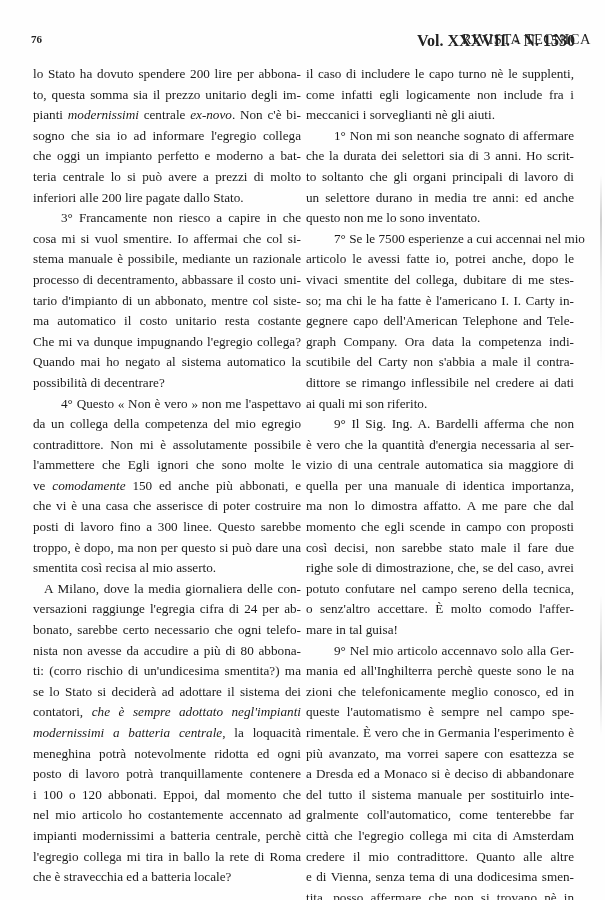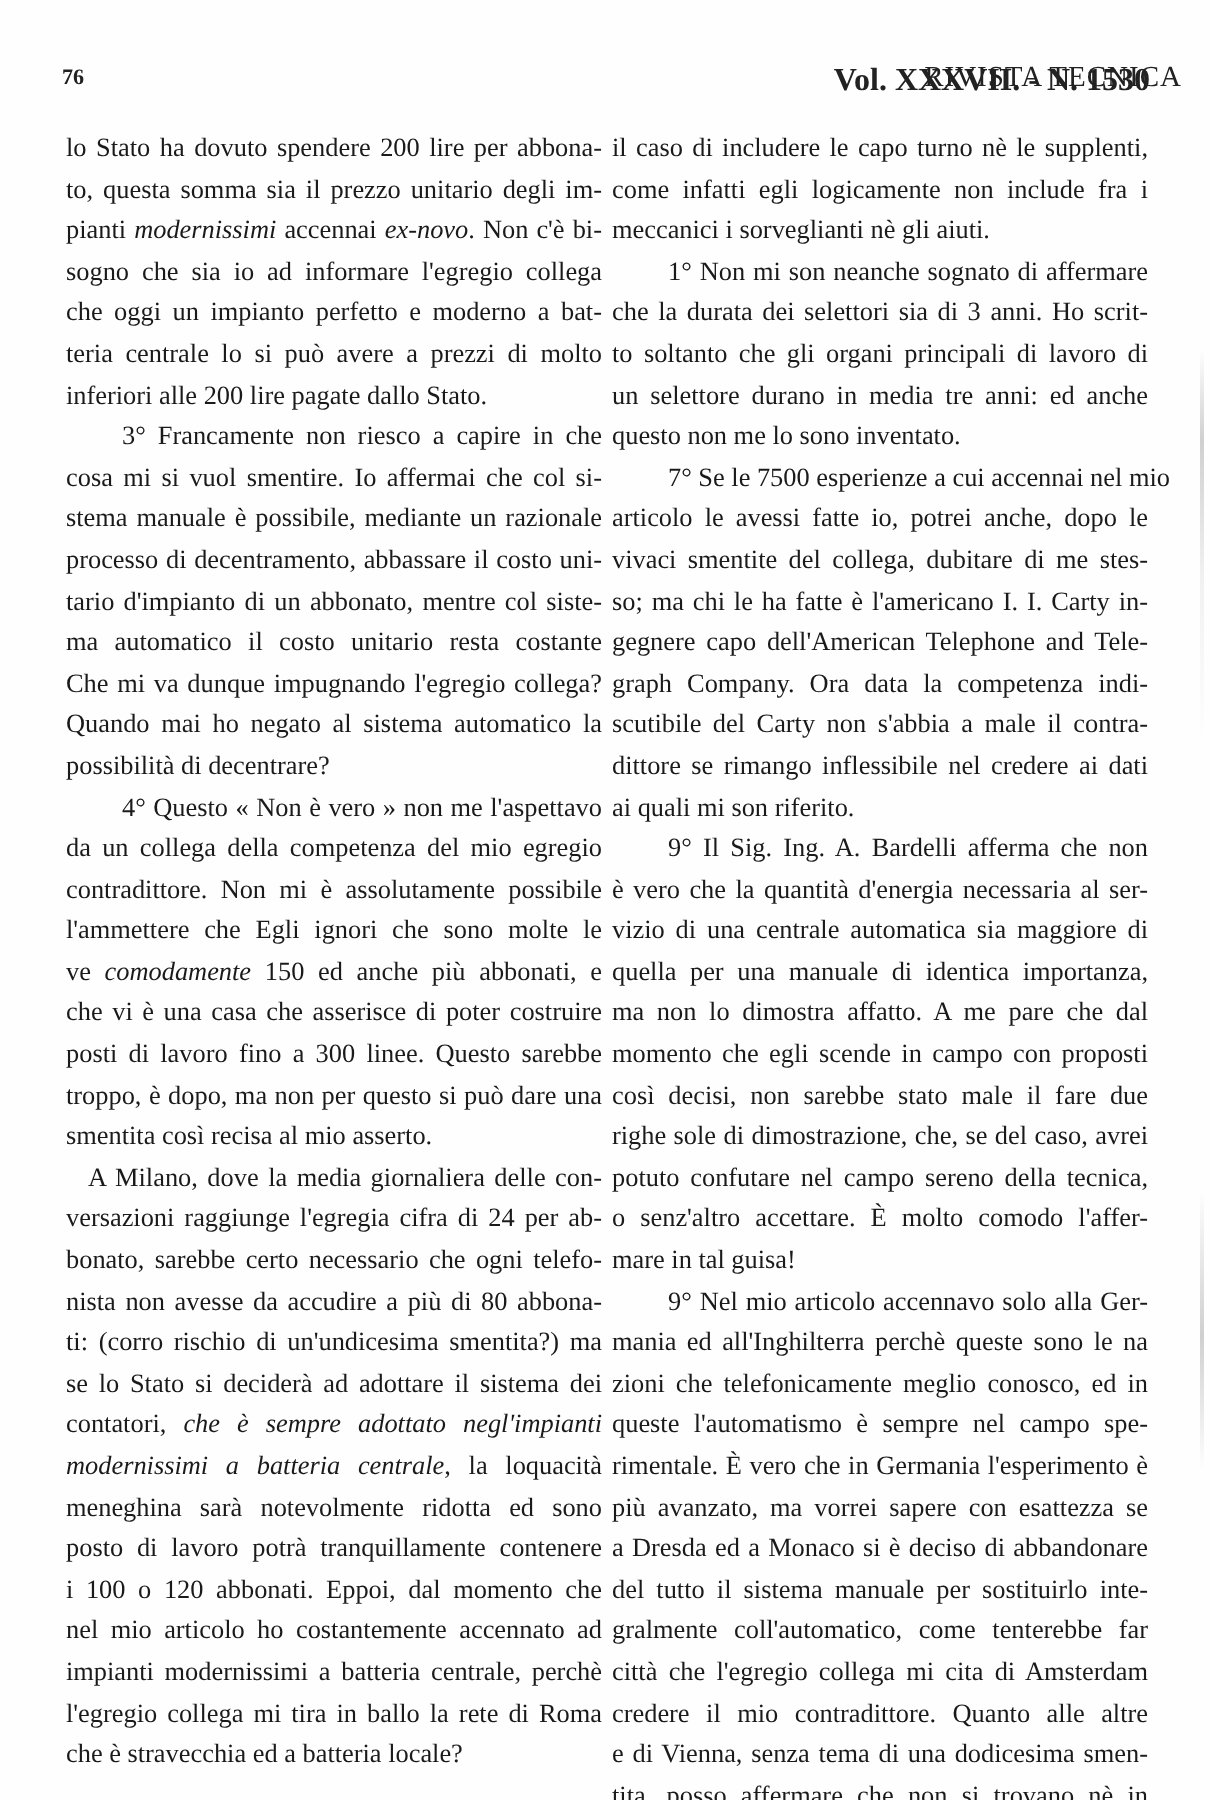--- a/index.html
+++ b/index.html
@@ -42,21 +42,21 @@
 
   <div class="header">
     <span class="pno">76</span>
     <span class="title">RIVISTA TECNICA</span>
     <span class="vol">Vol. XXXVII. - N. 1530</span>
   </div>
 
   <div class="col left" id="col-left">
       <span class="line">lo Stato ha dovuto spendere 200 lire per abbona-</span>
       <span class="line">to, questa somma sia il prezzo unitario degli im-</span>
-      <span class="line"><span>pianti </span><span class="it">modernissimi</span><span> accennai </span><span class="it">ex-novo</span><span>. Non c'è bi-</span></span>
+      <span class="line"><span>pianti </span><span class="it">modernissimi</span><span> centrale </span><span class="it">ex-novo</span><span>. Non c'è bi-</span></span>
       <span class="line">sogno che sia io ad informare l'egregio collega</span>
       <span class="line">che oggi un impianto perfetto e moderno a bat-</span>
       <span class="line">teria centrale lo si può avere a prezzi di molto</span>
       <span class="line last">inferiori alle 200 lire pagate dallo Stato.</span>
       <span class="line indent">3° Francamente non riesco a capire in che</span>
       <span class="line">cosa mi si vuol smentire. Io affermai che col si-</span>
       <span class="line">stema manuale è possibile, mediante un razionale</span>
       <span class="line">processo di decentramento, abbassare il costo uni-</span>
       <span class="line">tario d'impianto di un abbonato, mentre col siste-</span>
       <span class="line">ma automatico il costo unitario resta costante</span>
@@ -73,21 +73,21 @@
       <span class="line">troppo, è dopo, ma non per questo si può dare una</span>
       <span class="line last">smentita così recisa al mio asserto.</span>
       <span class="line indent-small">A Milano, dove la media giornaliera delle con-</span>
       <span class="line">versazioni raggiunge l'egregia cifra di 24 per ab-</span>
       <span class="line">bonato, sarebbe certo necessario che ogni telefo-</span>
       <span class="line">nista non avesse da accudire a più di 80 abbona-</span>
       <span class="line">ti: (corro rischio di un'undicesima smentita?) ma</span>
       <span class="line">se lo Stato si deciderà ad adottare il sistema dei</span>
       <span class="line"><span>contatori, </span><span class="it">che è sempre adottato negl'impianti</span></span>
       <span class="line"><span class="it">modernissimi a batteria centrale</span><span>, la loquacità</span></span>
-      <span class="line">meneghina sarà notevolmente ridotta ed sono</span>
+      <span class="line">meneghina potrà notevolmente ridotta ed ogni</span>
       <span class="line">posto di lavoro potrà tranquillamente contenere</span>
       <span class="line">i 100 o 120 abbonati. Eppoi, dal momento che</span>
       <span class="line">nel mio articolo ho costantemente accennato ad</span>
       <span class="line">impianti modernissimi a batteria centrale, perchè</span>
       <span class="line">l'egregio collega mi tira in ballo la rete di Roma</span>
       <span class="line last">che è stravecchia ed a batteria locale?</span>
     </div>
   <div class="col right" id="col-right">
       <span class="line">il caso di includere le capo turno nè le supplenti,</span>
       <span class="line">come infatti egli logicamente non include fra i</span>

